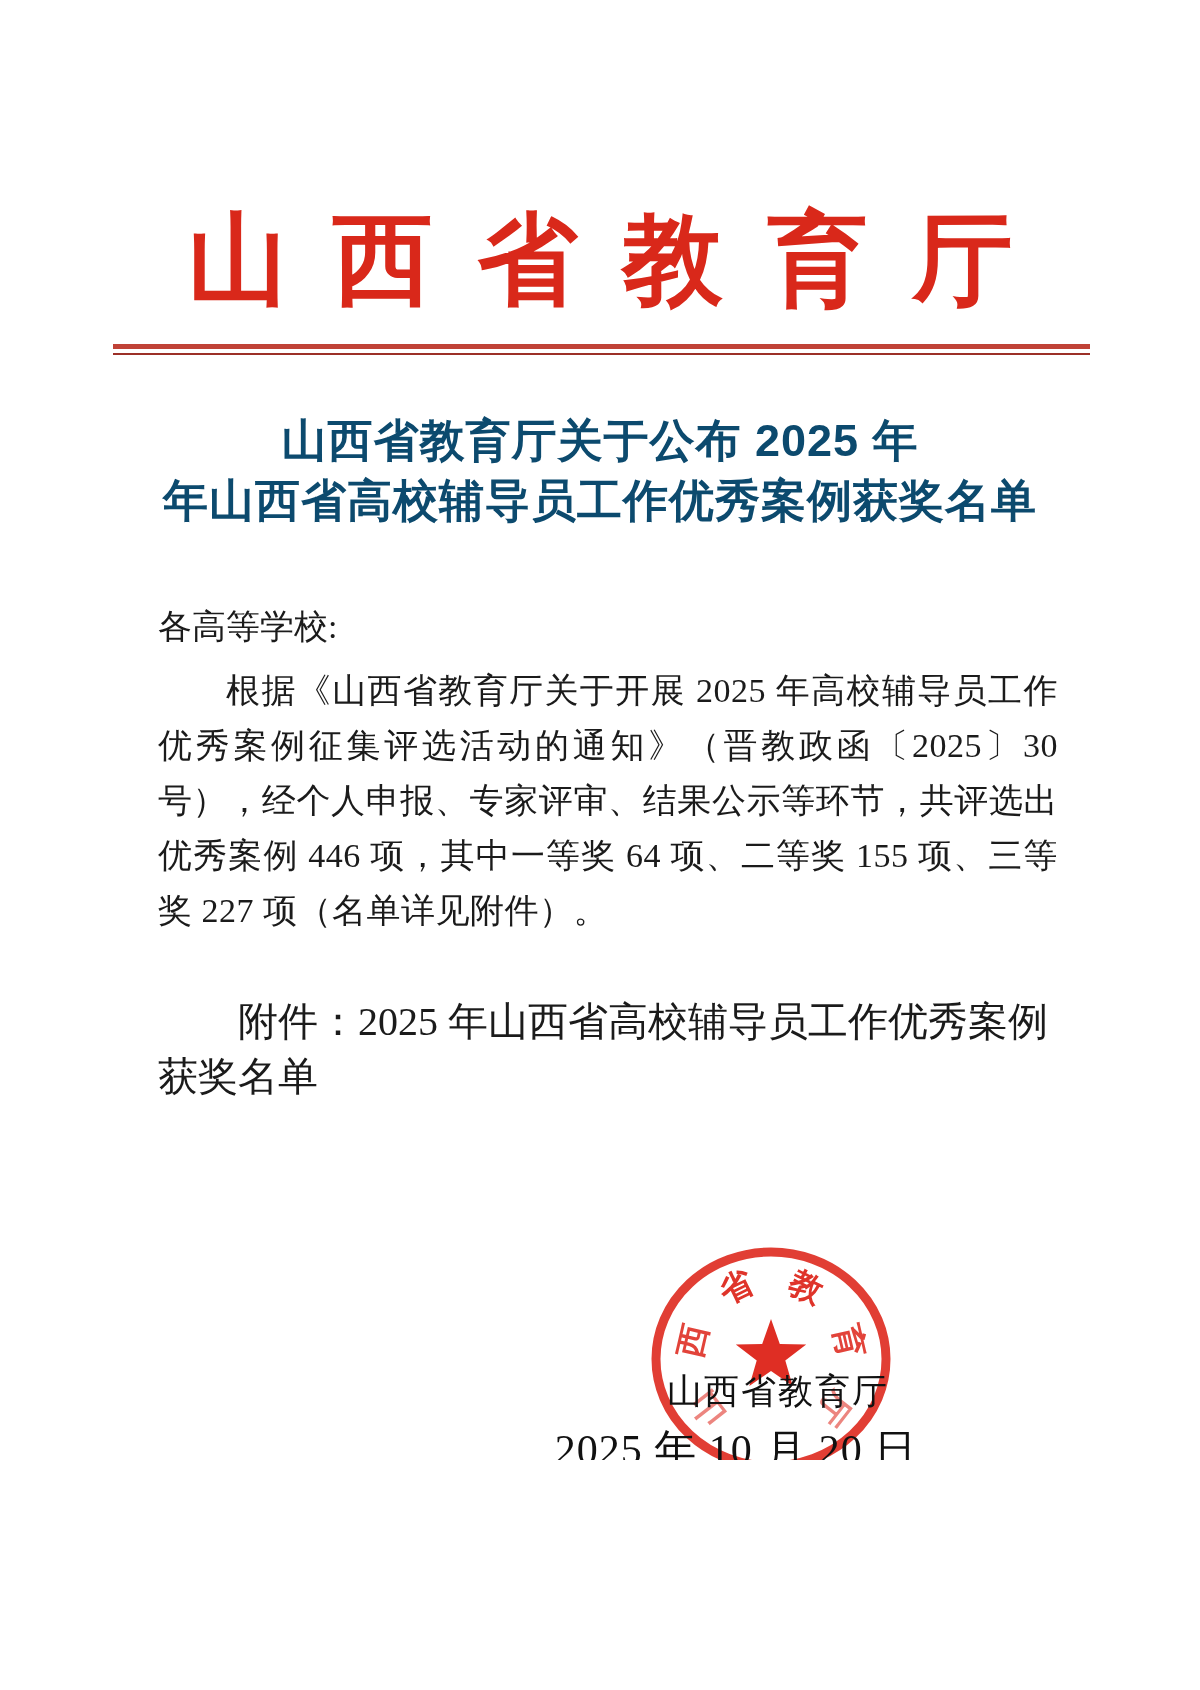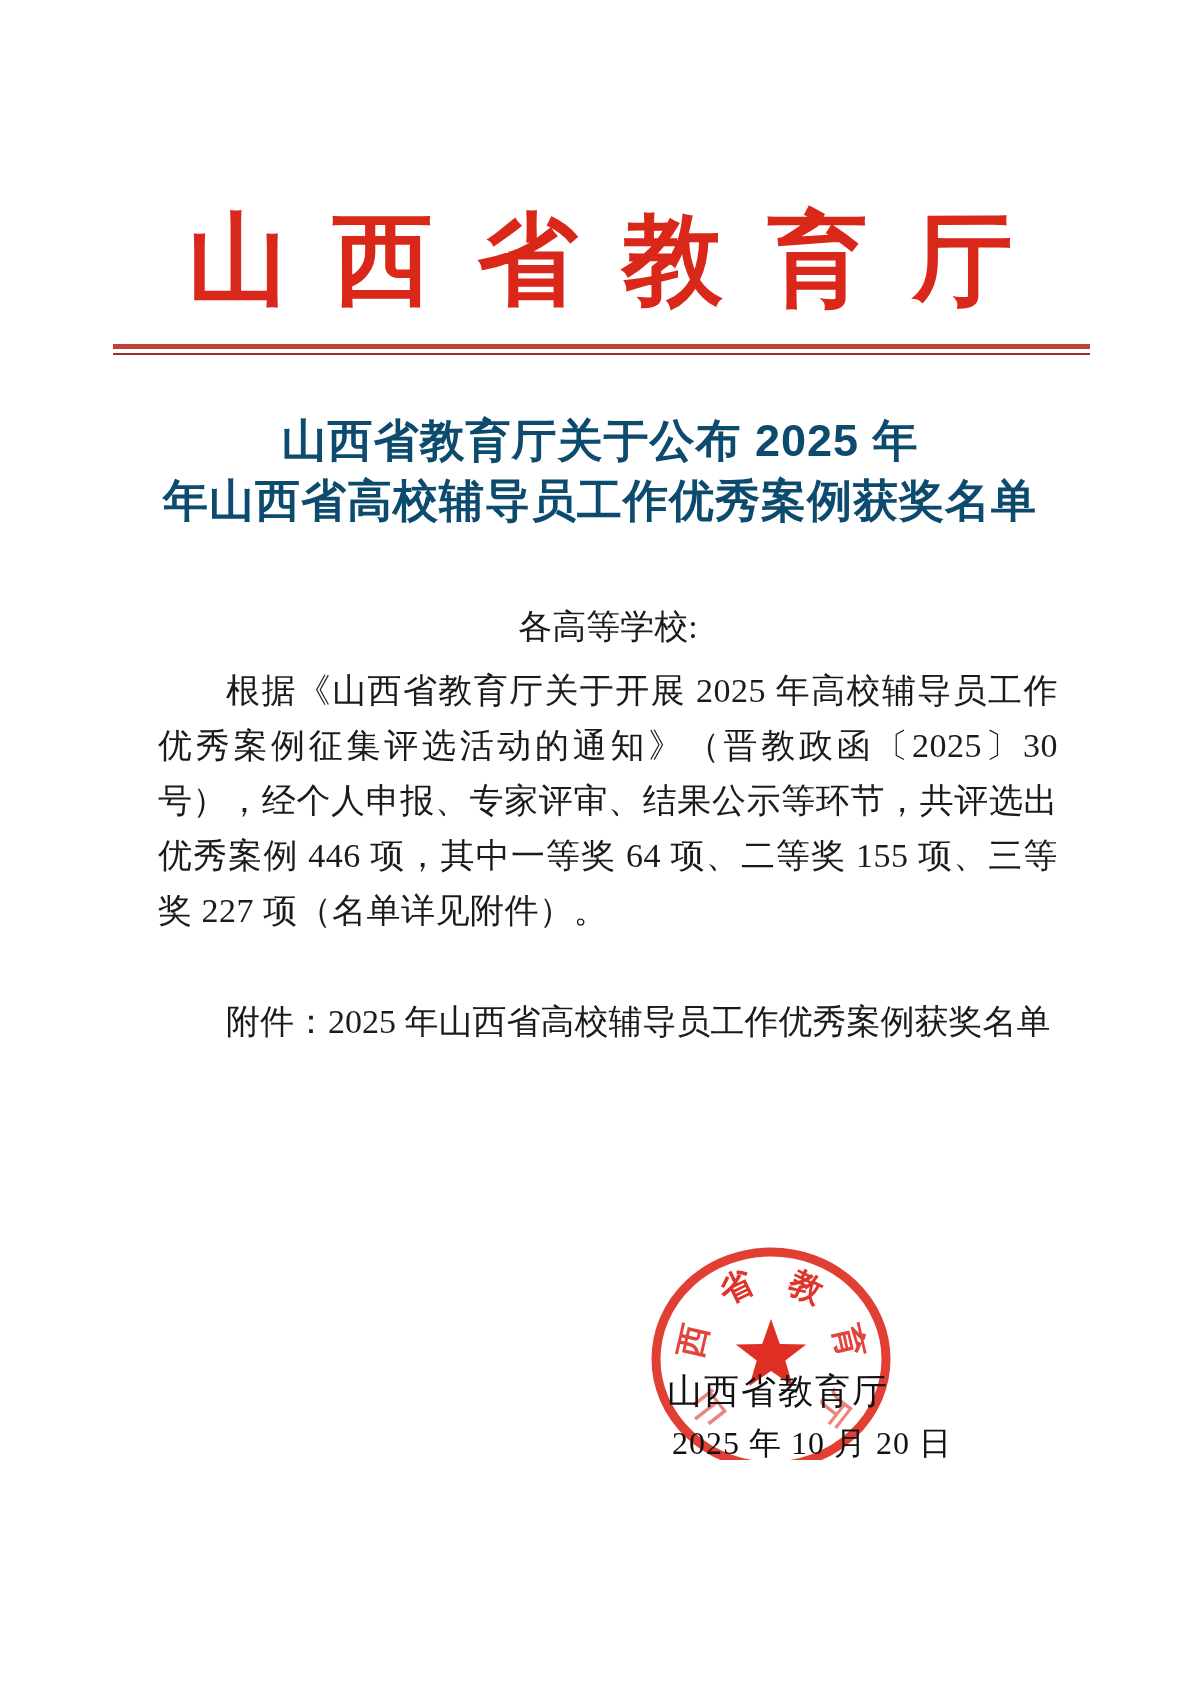--- a/index.html
+++ b/index.html
@@ -49,56 +49,55 @@
     line-height:60px;
     letter-spacing:1px;
     color:#0c4a6e;
   }
   .title-line{display:block;}
   
   .salutation{
     margin:74px 142px 0 158px;
     font-size:34px;
     line-height:44px;
-    text-align:center;
   }
   .para{
     margin:0 142px 0 158px;
     font-size:34px;
     line-height:55px;
     text-indent:2em;
     text-align:justify;
     text-align-last:left;
     letter-spacing:0.5px;
   }
   .para.first{margin-top:14px;}
   .attachment{
     margin:56px 142px 0 158px;
-    font-size:34px;
+    font-size:40px;
     line-height:55px;
     text-indent:2em;
   }
   
   .seal{position:absolute;left:646px;top:1244px;width:250px;height:234px;}
   .seal text{
     font-family:"Liberation Serif","DejaVu Serif",serif;
     font-weight:bold;
     font-size:33px;
     fill:#dd2318;
   }
   .sign-name{
     position:absolute;left:778px;top:1368px;
     transform:translateX(-50%);
     font-size:35px;white-space:nowrap;color:#111;
     letter-spacing:2px;
   }
   .sign-date{
-    position:absolute;left:812px;top:1422px;
+    position:absolute;left:736px;top:1422px;
     transform:translateX(-50%);
-    font-size:32px;white-space:nowrap;color:#111;
+    font-size:42px;white-space:nowrap;color:#111;
     letter-spacing:1px;
   }
   
   .footer-watermark{
     position:absolute;top:1618px;right:30px;
     display:flex;align-items:flex-start;gap:14px;
     font-family:"Liberation Sans","DejaVu Sans",sans-serif;
     font-size:31px;letter-spacing:2px;
     color:#b2b2b2;white-space:nowrap;
   }

